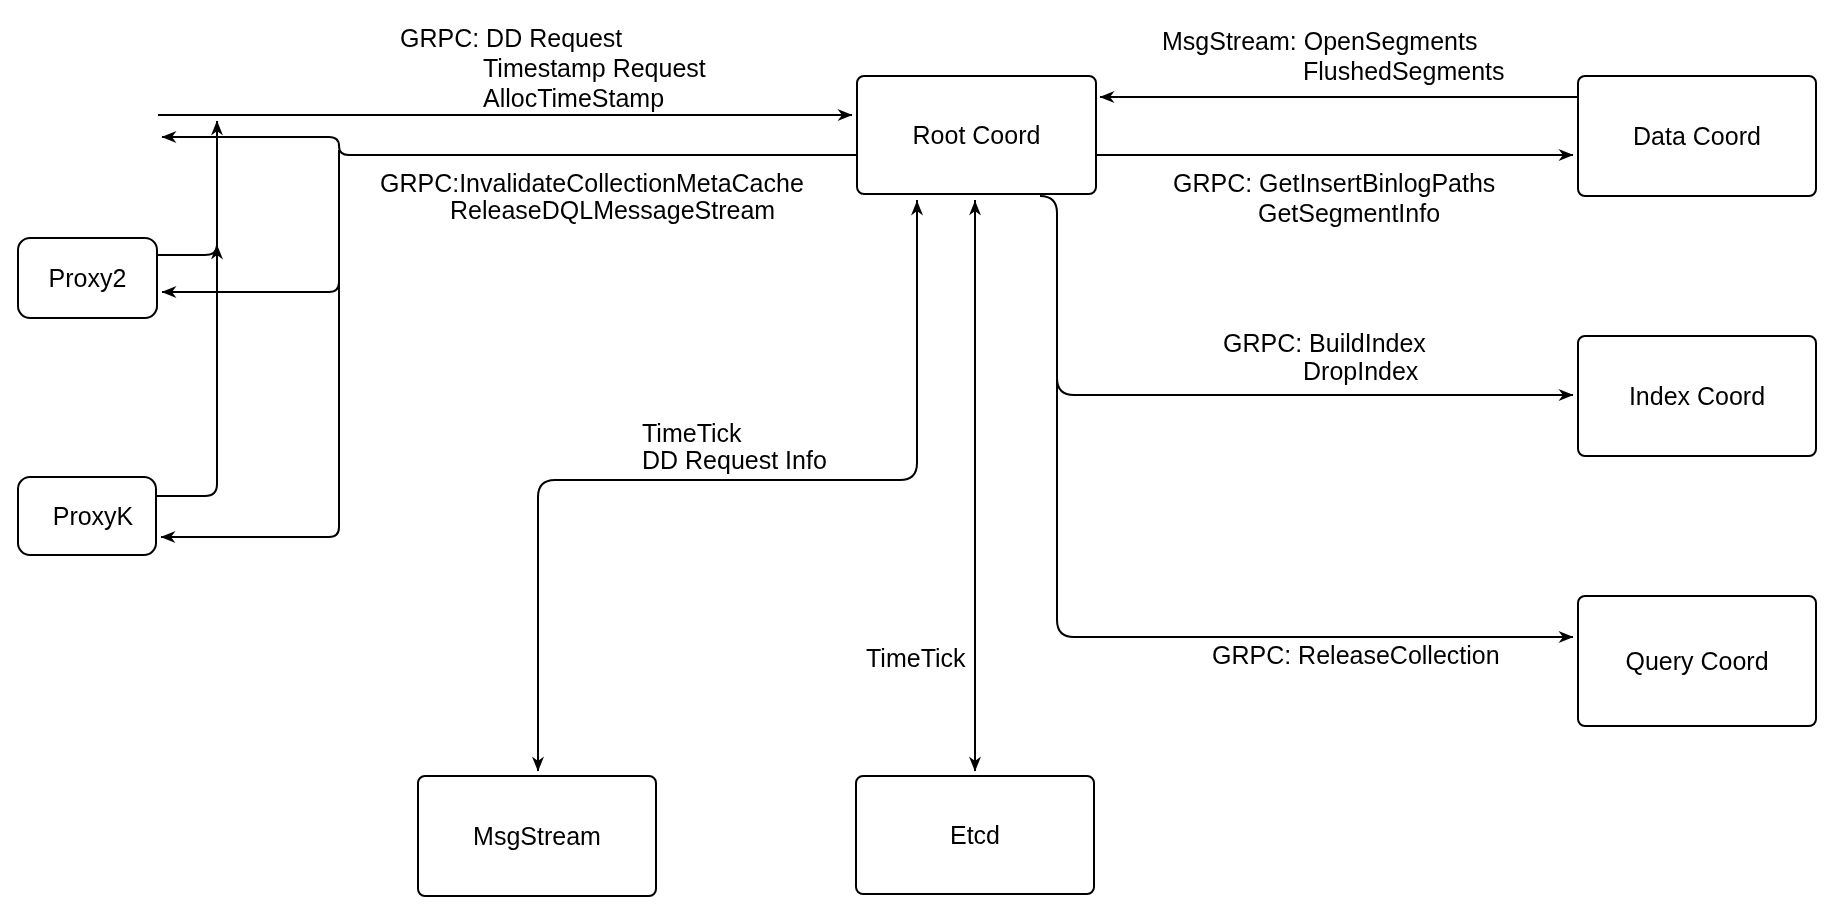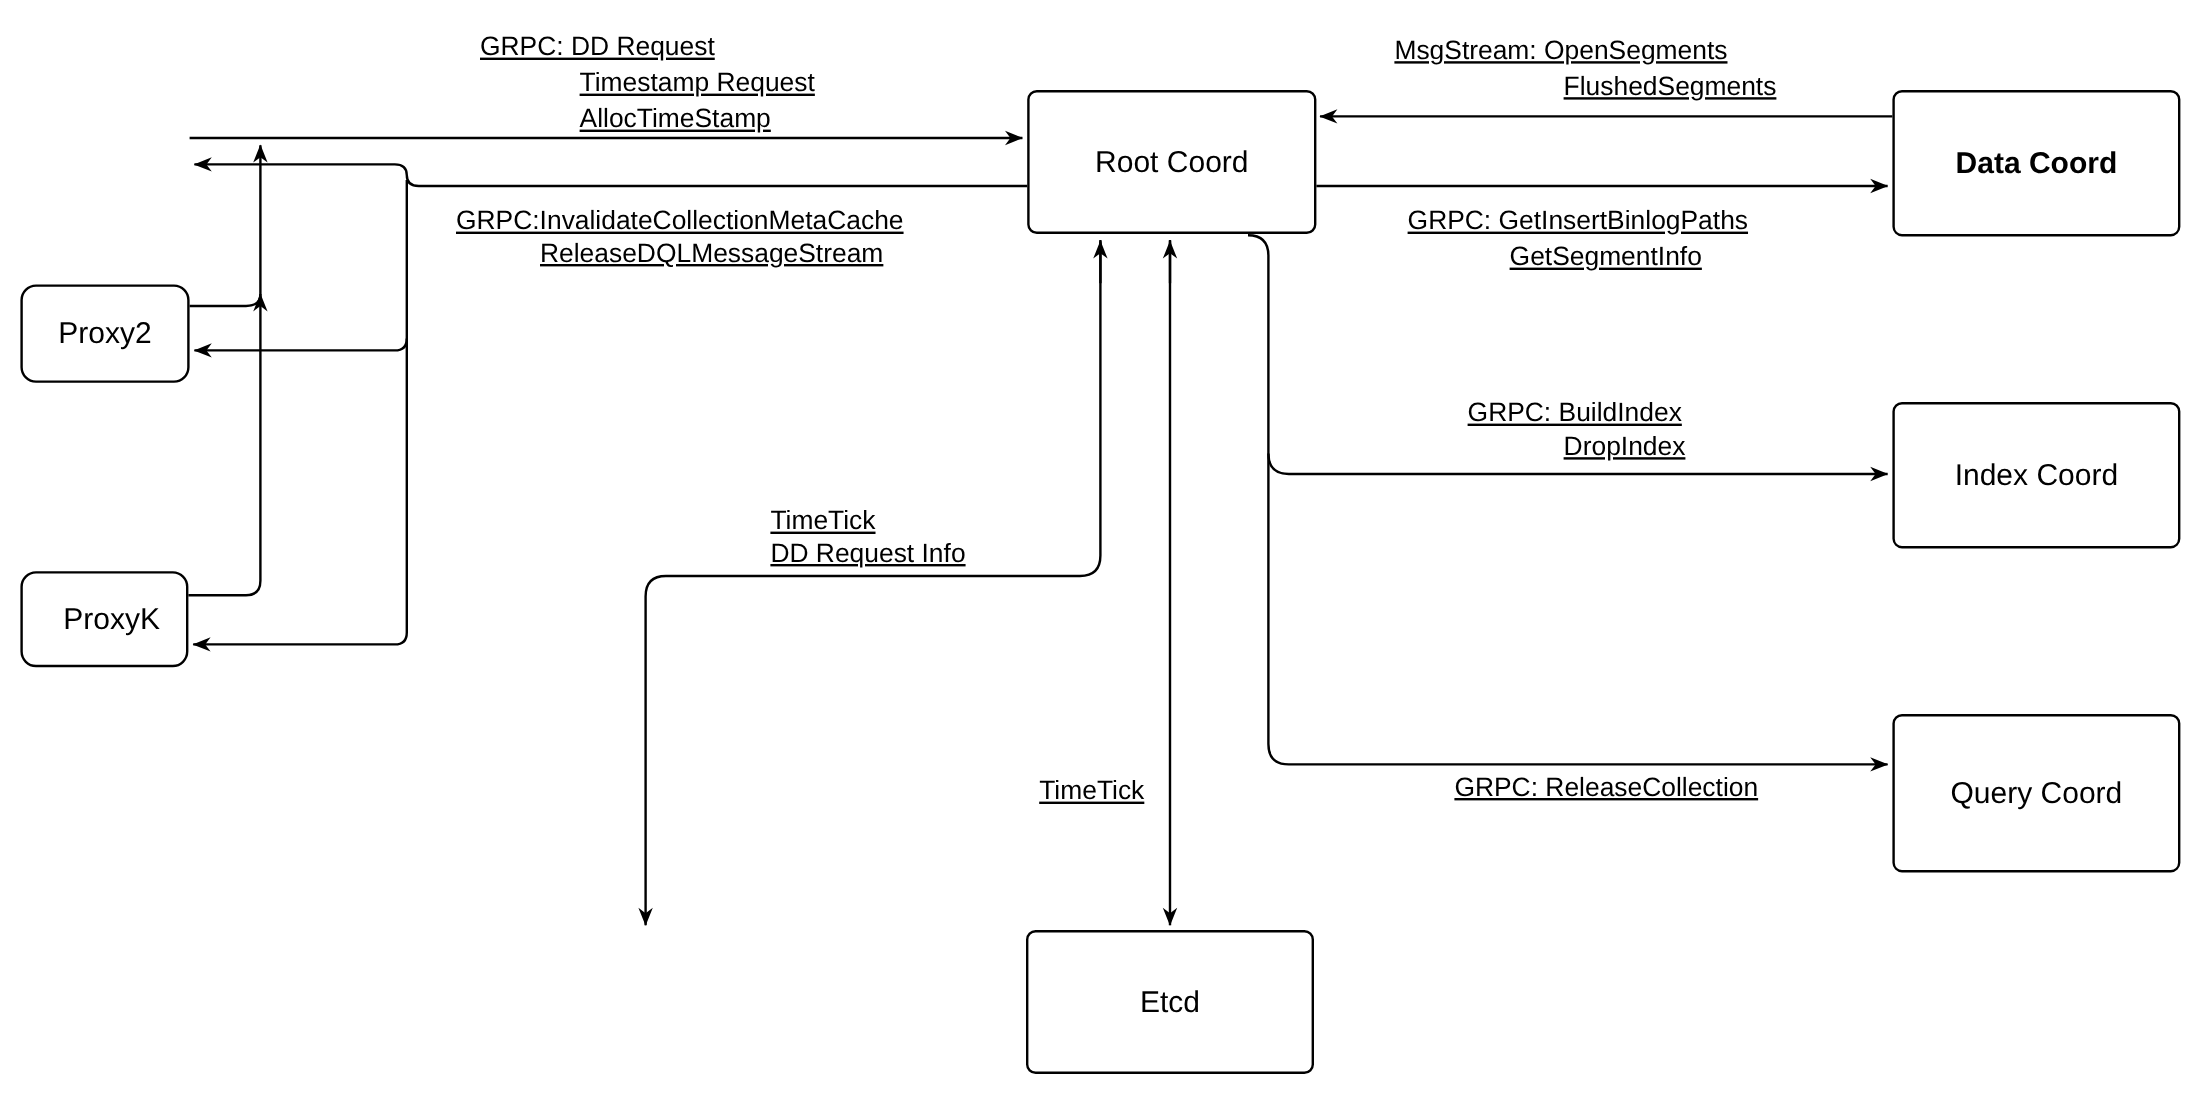--- a/index.html
+++ b/index.html
@@ -33,24 +33,23 @@
   }
   .node.small {
     border-radius: 13px;
   }
   .node span {
     font-size: 25px;
     white-space: nowrap;
   }
   .elabel {
     position: absolute;
-    font-size: 22px;
+    font-size: 25px;
     line-height: 27px;
     white-space: nowrap;
-    text-decoration: underline;
   }
   path.edge {
     fill: none;
     stroke-width: 2;
   }
 </style>
 </head>
 <body>
 
 <div id="canvas">
@@ -92,30 +91,33 @@
     <span>Proxy2</span>
   </div>
   <div class="node small" style="left:17px; top:476px; width:140px; height:80px;padding-left:12px;">
     <span>ProxyK</span>
   </div>
 
   <div class="node" style="left:856px; top:75px; width:241px; height:120px;">
     <span>Root Coord</span>
   </div>
 
-  <div class="node" style="left:1577px; top:75px; width:240px; height:122px;font-weight:bold;">
+  <div class="node" style="left:1577px; top:75px; width:240px; height:122px;">
     <span>Data Coord</span>
   </div>
   <div class="node" style="left:1577px; top:335px; width:240px; height:122px;">
     <span>Index Coord</span>
   </div>
   <div class="node" style="left:1577px; top:595px; width:240px; height:132px;">
     <span>Query Coord</span>
   </div>
 
+  <div class="node" style="left:417px; top:775px; width:240px; height:122px;">
+    <span>MsgStream</span>
+  </div>
   <div class="node" style="left:855px; top:775px; width:240px; height:120px;">
     <span>Etcd</span>
   </div>
 
   <div class="elabel" style="left:400px; top:25px;">GRPC: DD Request</div>
   <div class="elabel" style="left:483px; top:55px;">Timestamp Request</div>
   <div class="elabel" style="left:483px; top:85px;">AllocTimeStamp</div>
 
   <div class="elabel" style="left:380px; top:170px;">GRPC:InvalidateCollectionMetaCache</div>
   <div class="elabel" style="left:450px; top:197px;">ReleaseDQLMessageStream</div>

